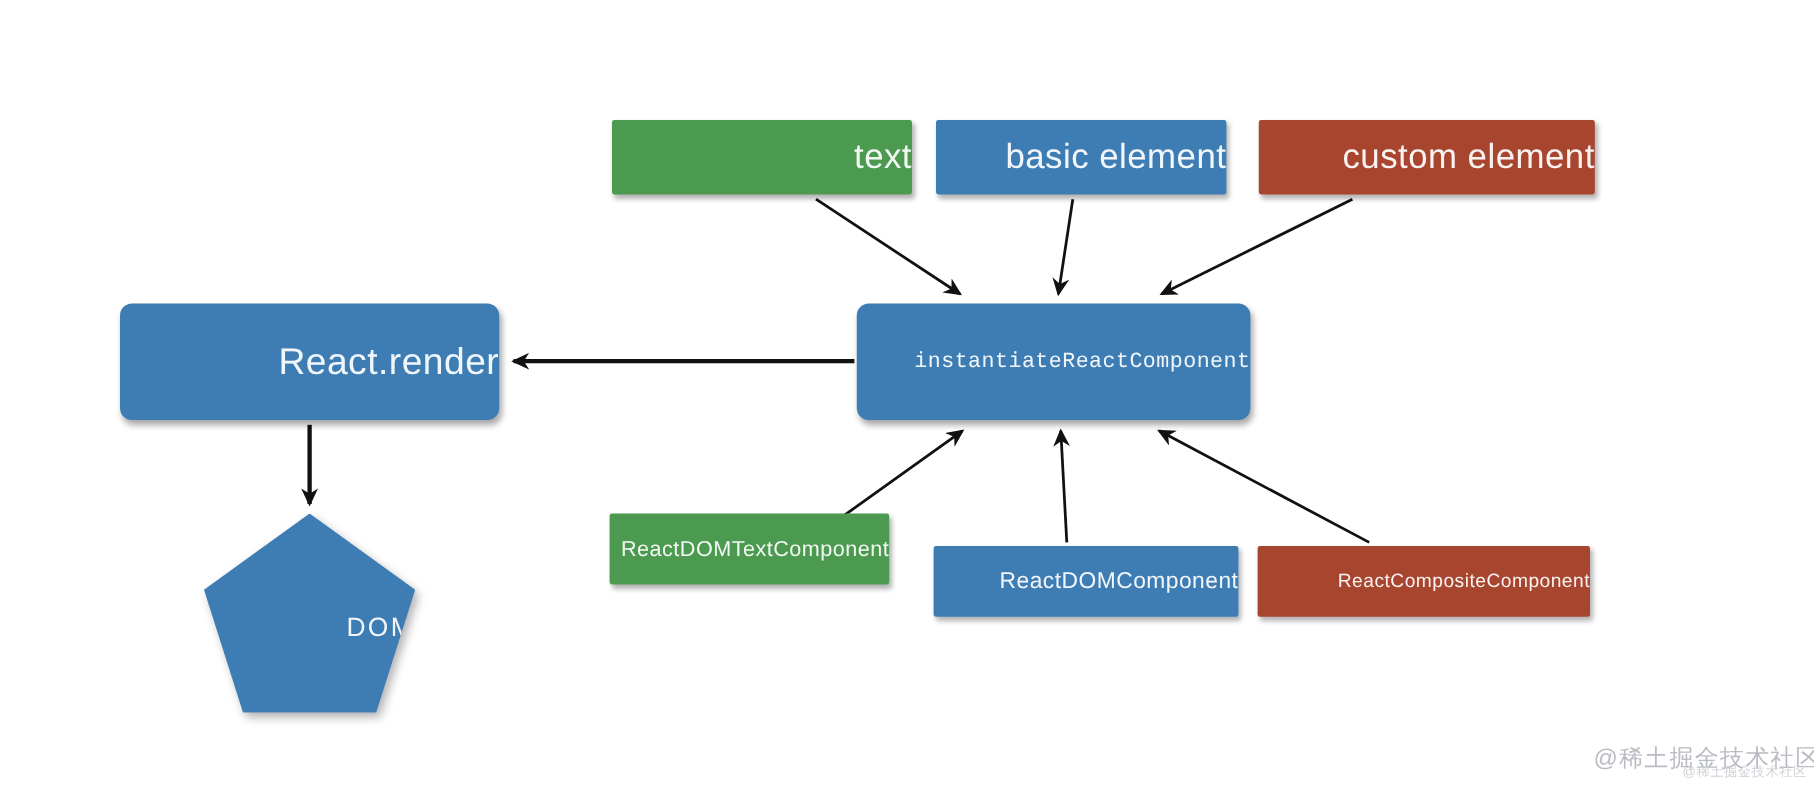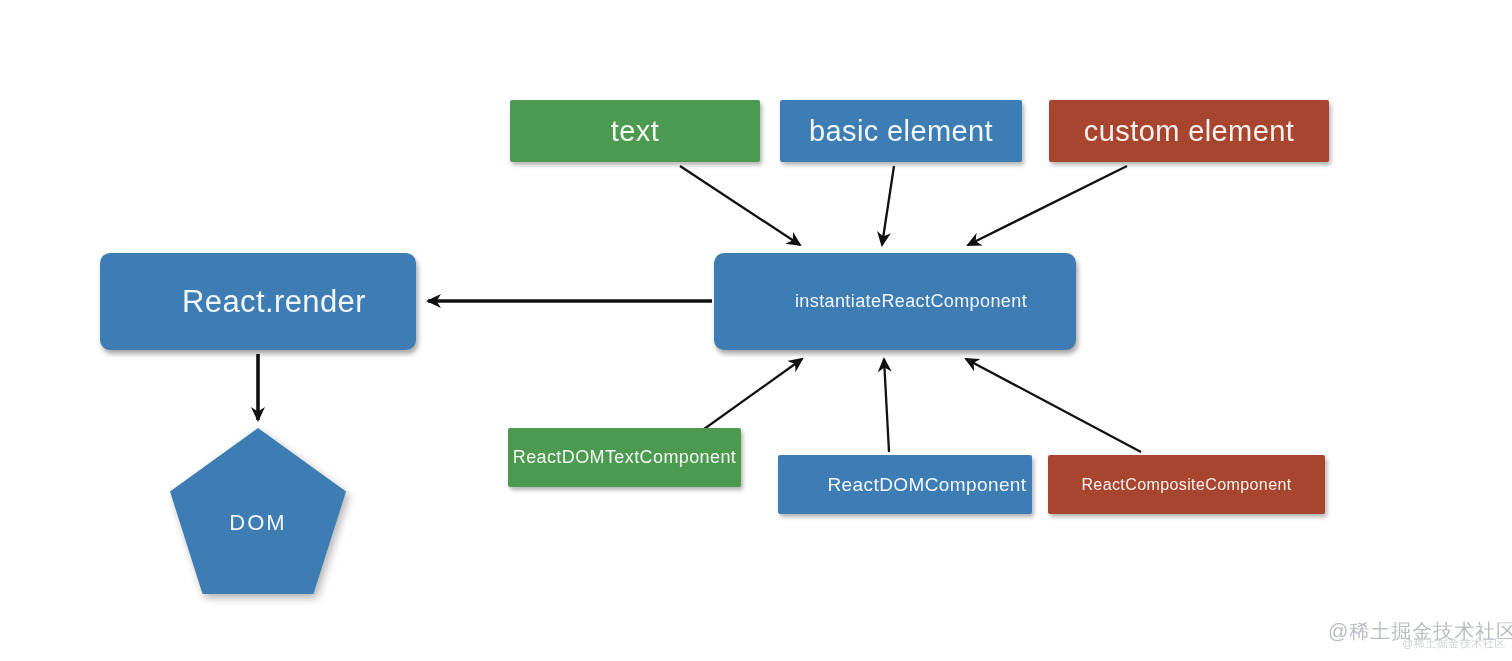--- a/index.html
+++ b/index.html
@@ -18,21 +18,21 @@
     width:1512px;height:661px;
     background:#ffffff;
     overflow:hidden;
   }
   .arrow-layer{
     position:absolute;left:0;top:0;width:1512px;height:661px;
     pointer-events:none;
   }
   .node{
     position:absolute;
-    display:flex;align-items:center;justify-content:center;
+    display:flex;align-items:center;justify-content:flex-end;
     color:rgba(255,255,255,0.93);
     text-align:center;
     letter-spacing:0.4px;
   }
   .rect-flat{
     border-radius:2px;
     box-shadow:2px 3px 4px rgba(0,0,0,0.30);
   }
   .rect-round{
     border-radius:10px;
@@ -40,21 +40,21 @@
     padding-left:32px;
   }
   .green{background:var(--color-green);}
   .blue{background:var(--color-blue);}
   .red{background:var(--color-red);}
 
   .node-text          {left:510px; top:100px; width:250px; height:62px; font-size:29px;}
   .node-basic-element {left:780px; top:100px; width:242px; height:62px; font-size:29px;}
   .node-custom-element{left:1049px;top:100px; width:280px; height:62px; font-size:29px;}
   .node-react-render  {left:100px; top:253px; width:316px; height:97px; font-size:31px;}
-  .node-instantiate   {left:714px; top:253px; width:362px; height:97px; font-size:18px;}
+  .node-instantiate   {left:714px; top:253px; width:328px; height:97px; font-size:18px;font-family:Liberation Mono, monospace;}
   .node-reactdomtext  {left:508px; top:428px; width:233px; height:59px; font-size:18px;}
   .node-reactdom      {left:778px; top:455px; width:254px; height:59px; font-size:19px;padding-left:44px;}
   .node-reactcomposite{left:1048px;top:455px; width:277px; height:59px; font-size:16px;}
 
   .node-dom{
     left:170px; top:428px; width:176px; height:166px;
     font-size:22px;
     background:var(--color-blue);
     clip-path:polygon(50% 0%, 100% 38.2%, 81.5% 100%, 18.5% 100%, 0% 38.2%);
     padding-top:24px;

